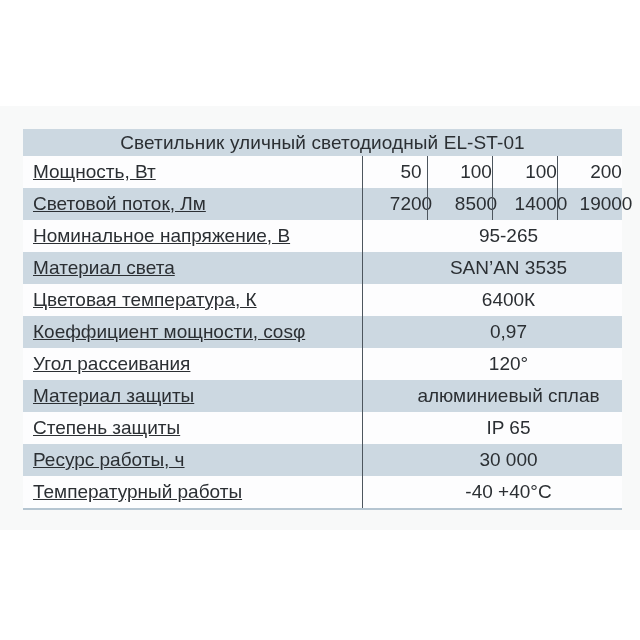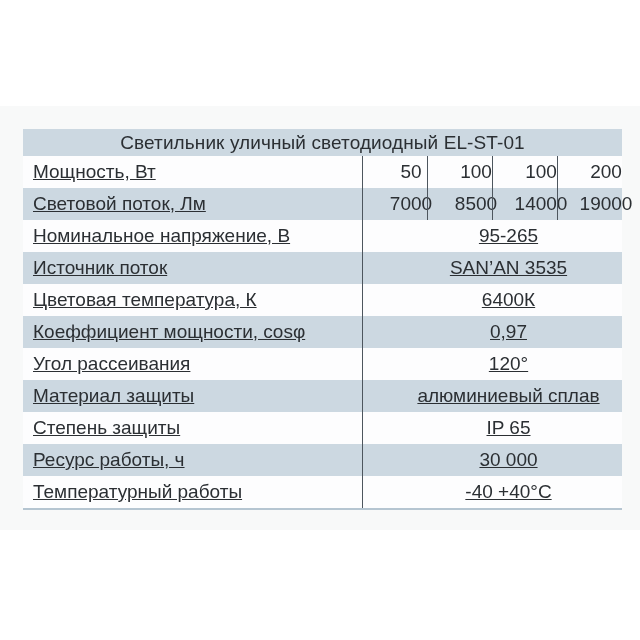--- a/index.html
+++ b/index.html
@@ -31,21 +31,21 @@
     display:flex;align-items:center;white-space:nowrap;text-decoration:underline;
   }
   .vals{display:flex;flex:1;}
   .val{
     width:65px;box-sizing:border-box;
     border-left:1.5px solid var(--line-dark,#4d565e);
     display:flex;align-items:center;justify-content:center;
     white-space:nowrap;
     padding-left:32px;
   }
-  .val.span{width:auto;flex:1;text-decoration:underline;}
+  .val.span{width:auto;flex:1;}
 </style>
 </head>
 <body>
 
 <div class="stage">
   <div class="photo-band"></div>
   <div class="spec-table">
     <div class="thead">Светильник уличный светодиодный EL-ST-01</div>
     <div id="rows">
         <div class="row white">
@@ -53,34 +53,34 @@
           <div class="vals">
             <div class="val">50</div>
             <div class="val">100</div>
             <div class="val">100</div>
             <div class="val">200</div>
           </div>
         </div>
         <div class="row blue">
           <div class="label">Световой поток, Лм</div>
           <div class="vals">
-            <div class="val">7000</div>
+            <div class="val">7200</div>
             <div class="val">8500</div>
             <div class="val">14000</div>
             <div class="val">19000</div>
           </div>
         </div>
         <div class="row white">
           <div class="label">Номинальное напряжение, В</div>
           <div class="vals">
             <div class="val span">95-265</div>
           </div>
         </div>
         <div class="row blue">
-          <div class="label">Источник поток</div>
+          <div class="label">Материал света</div>
           <div class="vals">
             <div class="val span">SAN’AN 3535</div>
           </div>
         </div>
         <div class="row white">
           <div class="label">Цветовая температура, К</div>
           <div class="vals">
             <div class="val span">6400К</div>
           </div>
         </div>

